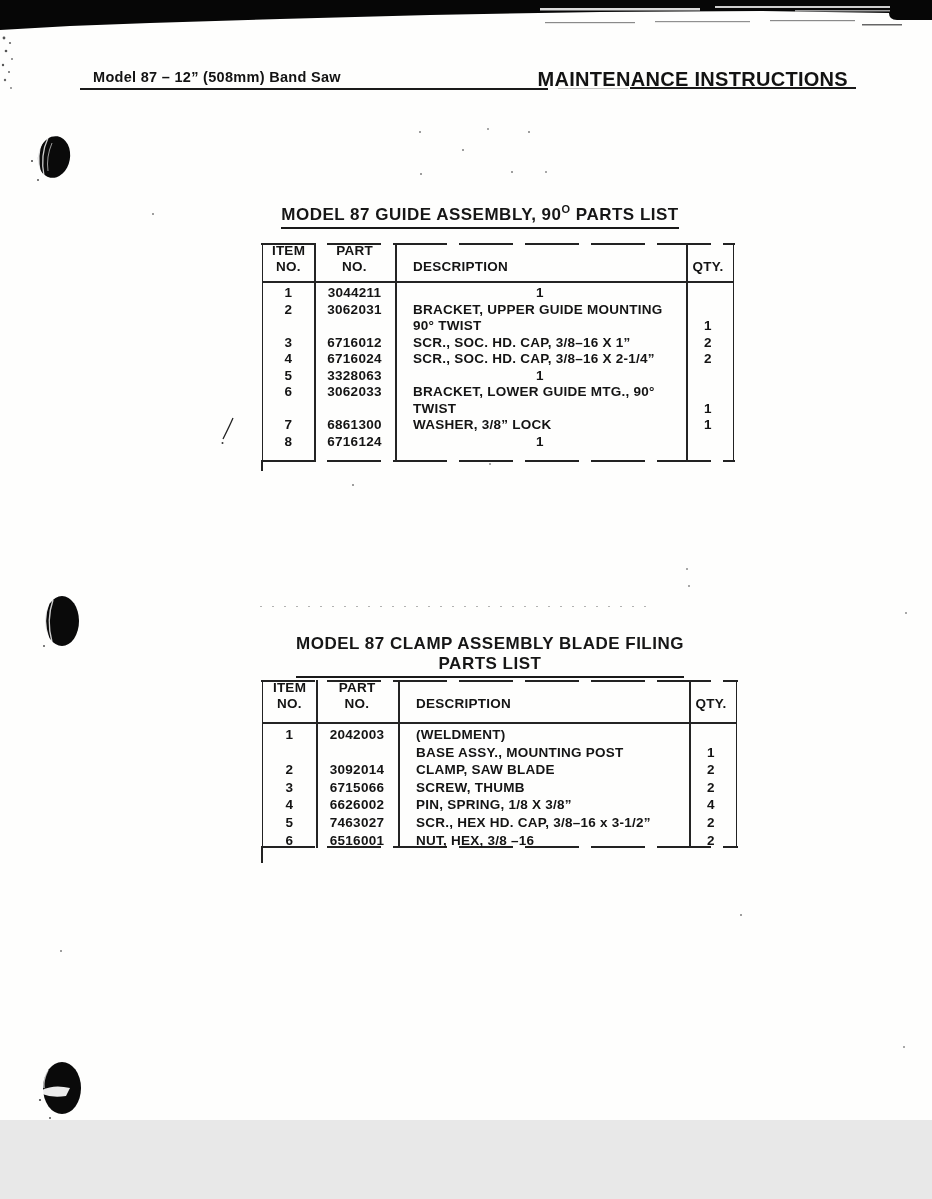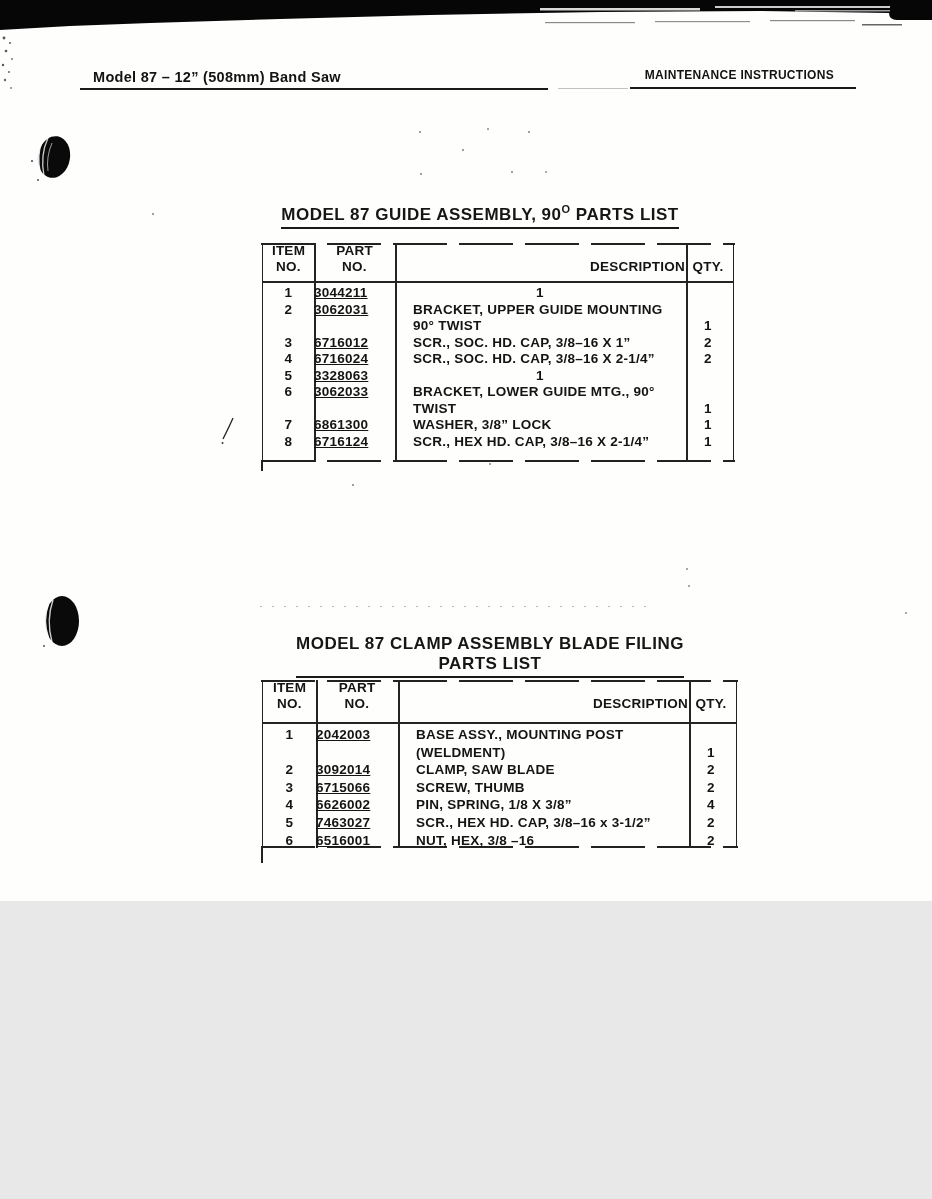--- a/index.html
+++ b/index.html
@@ -1,18 +1,18 @@
 <!DOCTYPE html>
 <html><head>
 <meta charset="utf-8">
 <style>
   html,body{margin:0;padding:0;background:#e8e8e8;}
   .page{
     position:relative;
-    width:932px;height:901px;
+    width:932px;height:1120px;
     margin:0 auto;
     background:#fefefdU;
     background:#fefefd;
     overflow:hidden;
     font-family:"Liberation Sans",sans-serif;
     color:#161616;
   }
   .abs{position:absolute;}
   .ink-line{position:absolute;background:#1a1a1a;}
   .faint-line{position:absolute;background:#999;}
@@ -59,27 +59,27 @@
   }
   .ptable .vline{position:absolute;top:0;bottom:0;width:1.5px;background:#242424;}
   .ptable .hline{position:absolute;left:0;right:0;height:1.5px;background:#242424;}
 
   .t-head{display:grid;position:absolute;left:0;right:0;top:0;}
   .t1{ --c1:51px; --c2:81px; --c3:290px; --c4:46px; --lh:16.5px;}
   .t2{ --c1:53px; --c2:82px; --c3:290px; --c4:46px; --lh:17.6px;}
   .t-head,.row{grid-template-columns:var(--c1) var(--c2) var(--c3) var(--c4);}
   .h-cell{display:flex;flex-direction:column;justify-content:flex-end;line-height:16px;padding-bottom:16px;}
   .h-center{align-items:center;}
-  .h-desc{padding-left:18px;justify-content:flex-end;align-items:flex-end;}
+  .h-desc{padding-left:18px;justify-content:flex-end;}
   .h-qty{align-items:center;}
 
   .rows{position:absolute;left:0;right:0;}
   .row{display:grid;line-height:var(--lh);}
   .c-item{text-align:center;}
-  .c-part{text-decoration:underline;}
+  .c-part{text-align:center;}
   .c-desc{padding-left:18px;white-space:nowrap;}
   .c-desc div:empty{display:none;}
   .c-qty{display:flex;align-items:flex-end;justify-content:center;}
 
   .pagenum{
     position:absolute;
     font:700 15px "Liberation Sans",sans-serif;
     text-align:center;color:#131313;
   }
 
@@ -110,21 +110,21 @@
       <circle cx="10" cy="13" r="1.1" fill="#666"></circle>
     <circle cx="6" cy="21" r="1.3" fill="#555"></circle>
       <circle cx="12" cy="29" r="1" fill="#777"></circle>
     <circle cx="3" cy="35" r="1.2" fill="#555"></circle>
       <circle cx="9" cy="42" r="1" fill="#666"></circle>
     <circle cx="5" cy="50" r="1.2" fill="#666"></circle>
       <circle cx="11" cy="58" r="0.9" fill="#777"></circle>
   </svg>
 
   <div class="hdr-text" style="left:93px;top:69px">Model 87 – 12” (508mm) Band Saw</div>
-  <div class="hdr-text" style="right:98px;top:68px;font-size:12px">MAINTENANCE INSTRUCTIONS</div>
+  <div class="hdr-text" style="right:84px;top:68px;font-size:20px">MAINTENANCE INSTRUCTIONS</div>
   <div class="ink-line" style="left:80px;top:88px;width:468px;height:2px"></div>
   <div class="faint-line" style="left:558px;top:88px;width:70px;height:1px;opacity:.6"></div>
   <div class="ink-line" style="left:630px;top:87px;width:226px;height:2.4px"></div>
 
   <svg class="abs" style="left:28px;top:131px" width="46" height="54" viewBox="0 0 46 54">
     <ellipse cx="26" cy="26" rx="16" ry="21" fill="#0a0a0a" transform="rotate(10 26 26)"></ellipse>
     <path d="M14,10 Q8,24 12,42" stroke="#fff" stroke-width="2" fill="none" opacity=".9"></path>
     <path d="M20,7 Q12,24 16,45" stroke="#fff" stroke-width="1.3" fill="none" opacity=".8"></path>
     <path d="M24,12 Q18,26 20,40" stroke="#fff" stroke-width="1" fill="none" opacity=".6"></path>
     <circle cx="4" cy="30" r="1" fill="#444"></circle>
@@ -244,23 +244,20 @@
         <div class="c-desc">
             <div>WASHER, 3/8” LOCK</div>
           </div>
         <div class="c-qty">
             <span>1</span>
           </div>
       </div>
       <div class="row">
         <div class="c-item">8</div>
         <div class="c-part">6716124</div>
-        <div class="c-desc">
-            <div>SCR., HEX HD. CAP, 3/8–16 X 2-1/4”</div>
-          </div>
         <div class="c-qty">
             <span>1</span>
           </div>
       </div>
     </div>
   </div>
 
   <div class="dotline" style="left:260px;top:606px;width:392px"></div>
 
   <div class="sec-title title-two-line" style="left:24px;top:634px;width:932px">
@@ -294,22 +291,22 @@
       <div class="h-cell h-qty">
         <span>QTY.</span>
       </div>
     </div>
 
     <div class="rows" style="top:46px">
       <div class="row">
         <div class="c-item">1</div>
         <div class="c-part">2042003</div>
         <div class="c-desc">
+            <div>(WELDMENT)</div>
             <div>BASE ASSY., MOUNTING POST</div>
-            <div>(WELDMENT)</div>
           </div>
         <div class="c-qty">
             <span>1</span>
           </div>
       </div>
       <div class="row">
         <div class="c-item">2</div>
         <div class="c-part">3092014</div>
         <div class="c-desc">
             <div>CLAMP, SAW BLADE</div>

